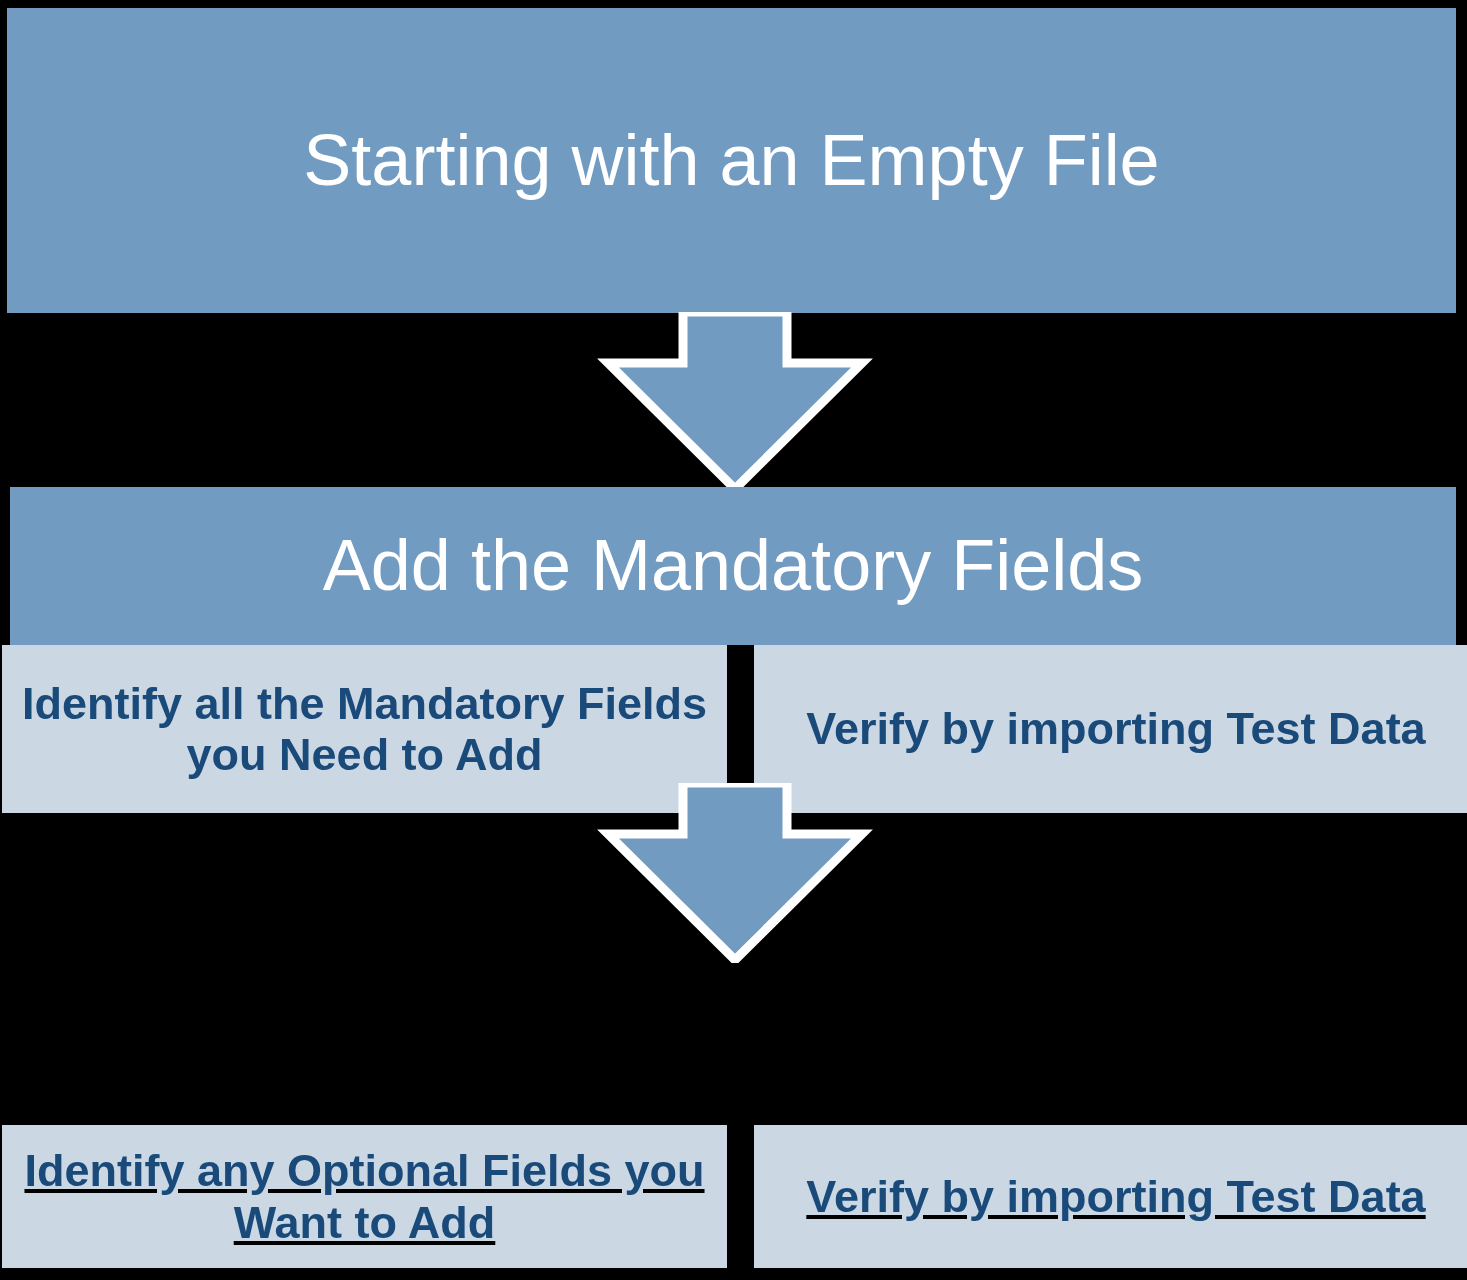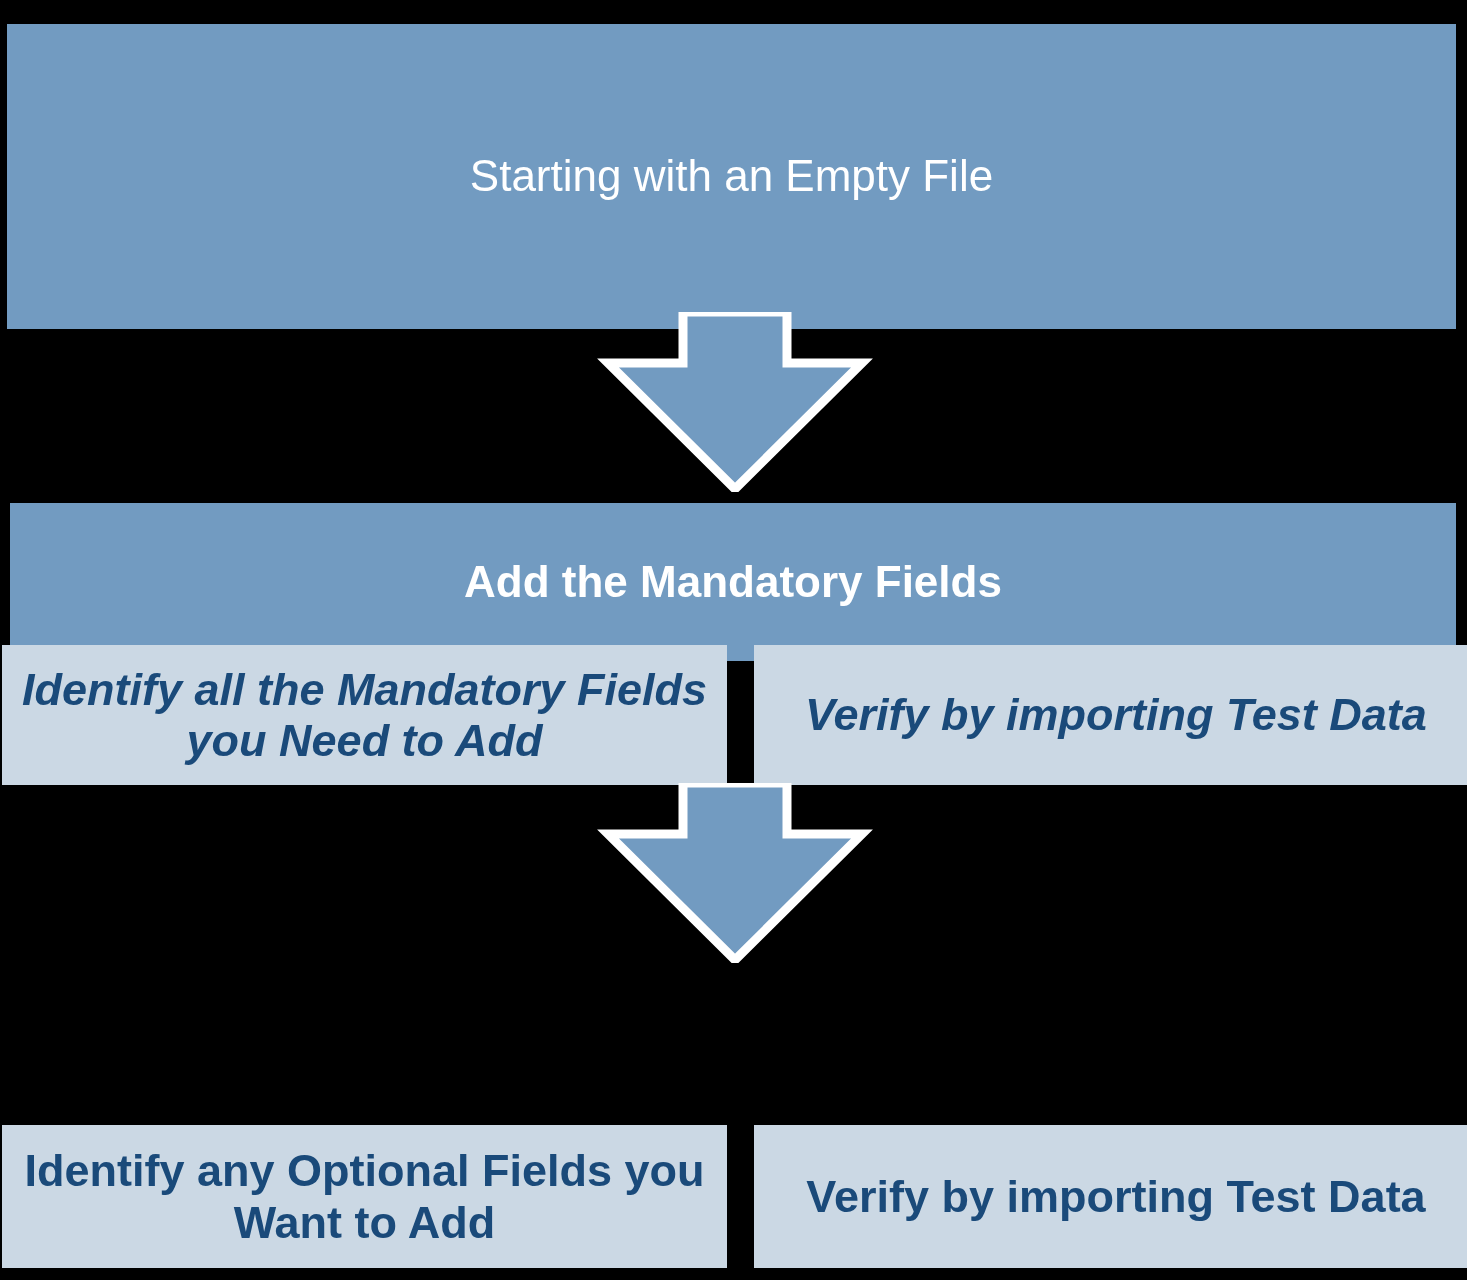--- a/index.html
+++ b/index.html
@@ -22,71 +22,69 @@
 
   
   .stage-header {
     position: absolute;
     background: #729BC1;
     color: #FFFFFF;
     display: flex;
     align-items: center;
     justify-content: center;
     text-align: center;
-    font-size: 44px;
+    font-size: 72px;
     font-weight: 400;
     line-height: 1.05;
     letter-spacing: 0px;
     box-sizing: border-box;
     padding: 0 12px;
-    margin-top: 16px;
   }
 
   #stage-1-header {
     left: 7px;
     top: 8px;
     width: 1449px;
     height: 305px;
   }
 
   #stage-2-header {
     left: 10px;
     top: 487px;
     width: 1446px;
     height: 158px;
-    font-weight: bold;
   }
 
   #stage-3-header {
     left: 10px;
     top: 960px;
     width: 1446px;
     height: 166px;
   }
 
   
   .subtask-row {
     position: absolute;
     display: flex;
     gap: 11px;
   }
 
   #stage-2-subtasks {
     left: 2px;
     top: 645px;
     width: 1460px;
-    height: 140px;
-    font-style: italic;
+    height: 168px;
   }
 
   #stage-3-subtasks {
     left: 2px;
     top: 1125px;
     width: 1460px;
     height: 143px;
+    text-decoration: underline;
   }
 
   .subtask {
     background: #CBD8E4;
     color: #1A4A7A;
     font-size: 45px;
     font-weight: bold;
     line-height: 1.14;
     text-align: center;
     display: flex;

